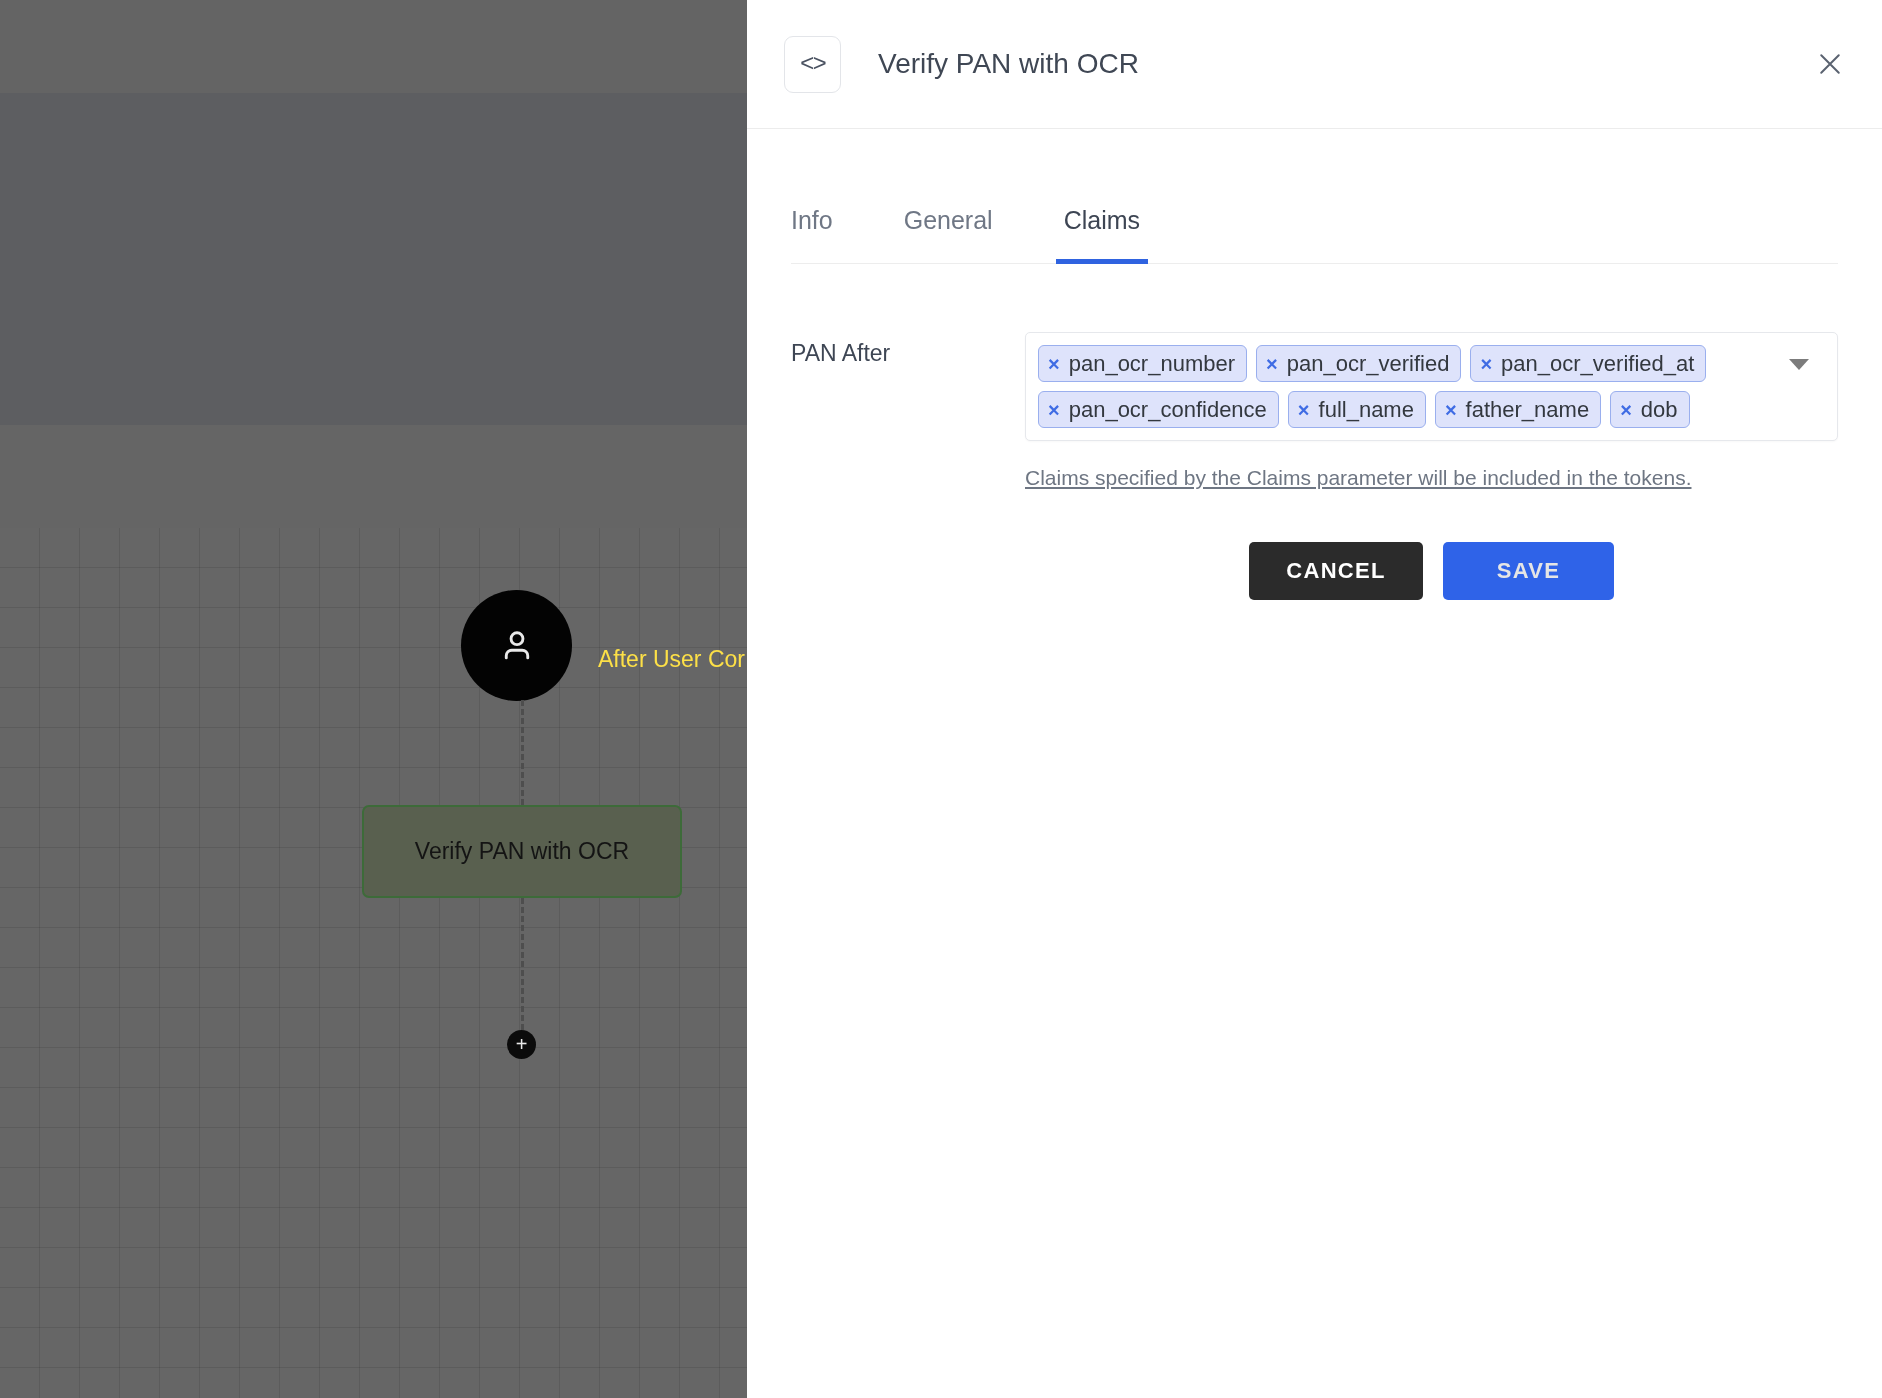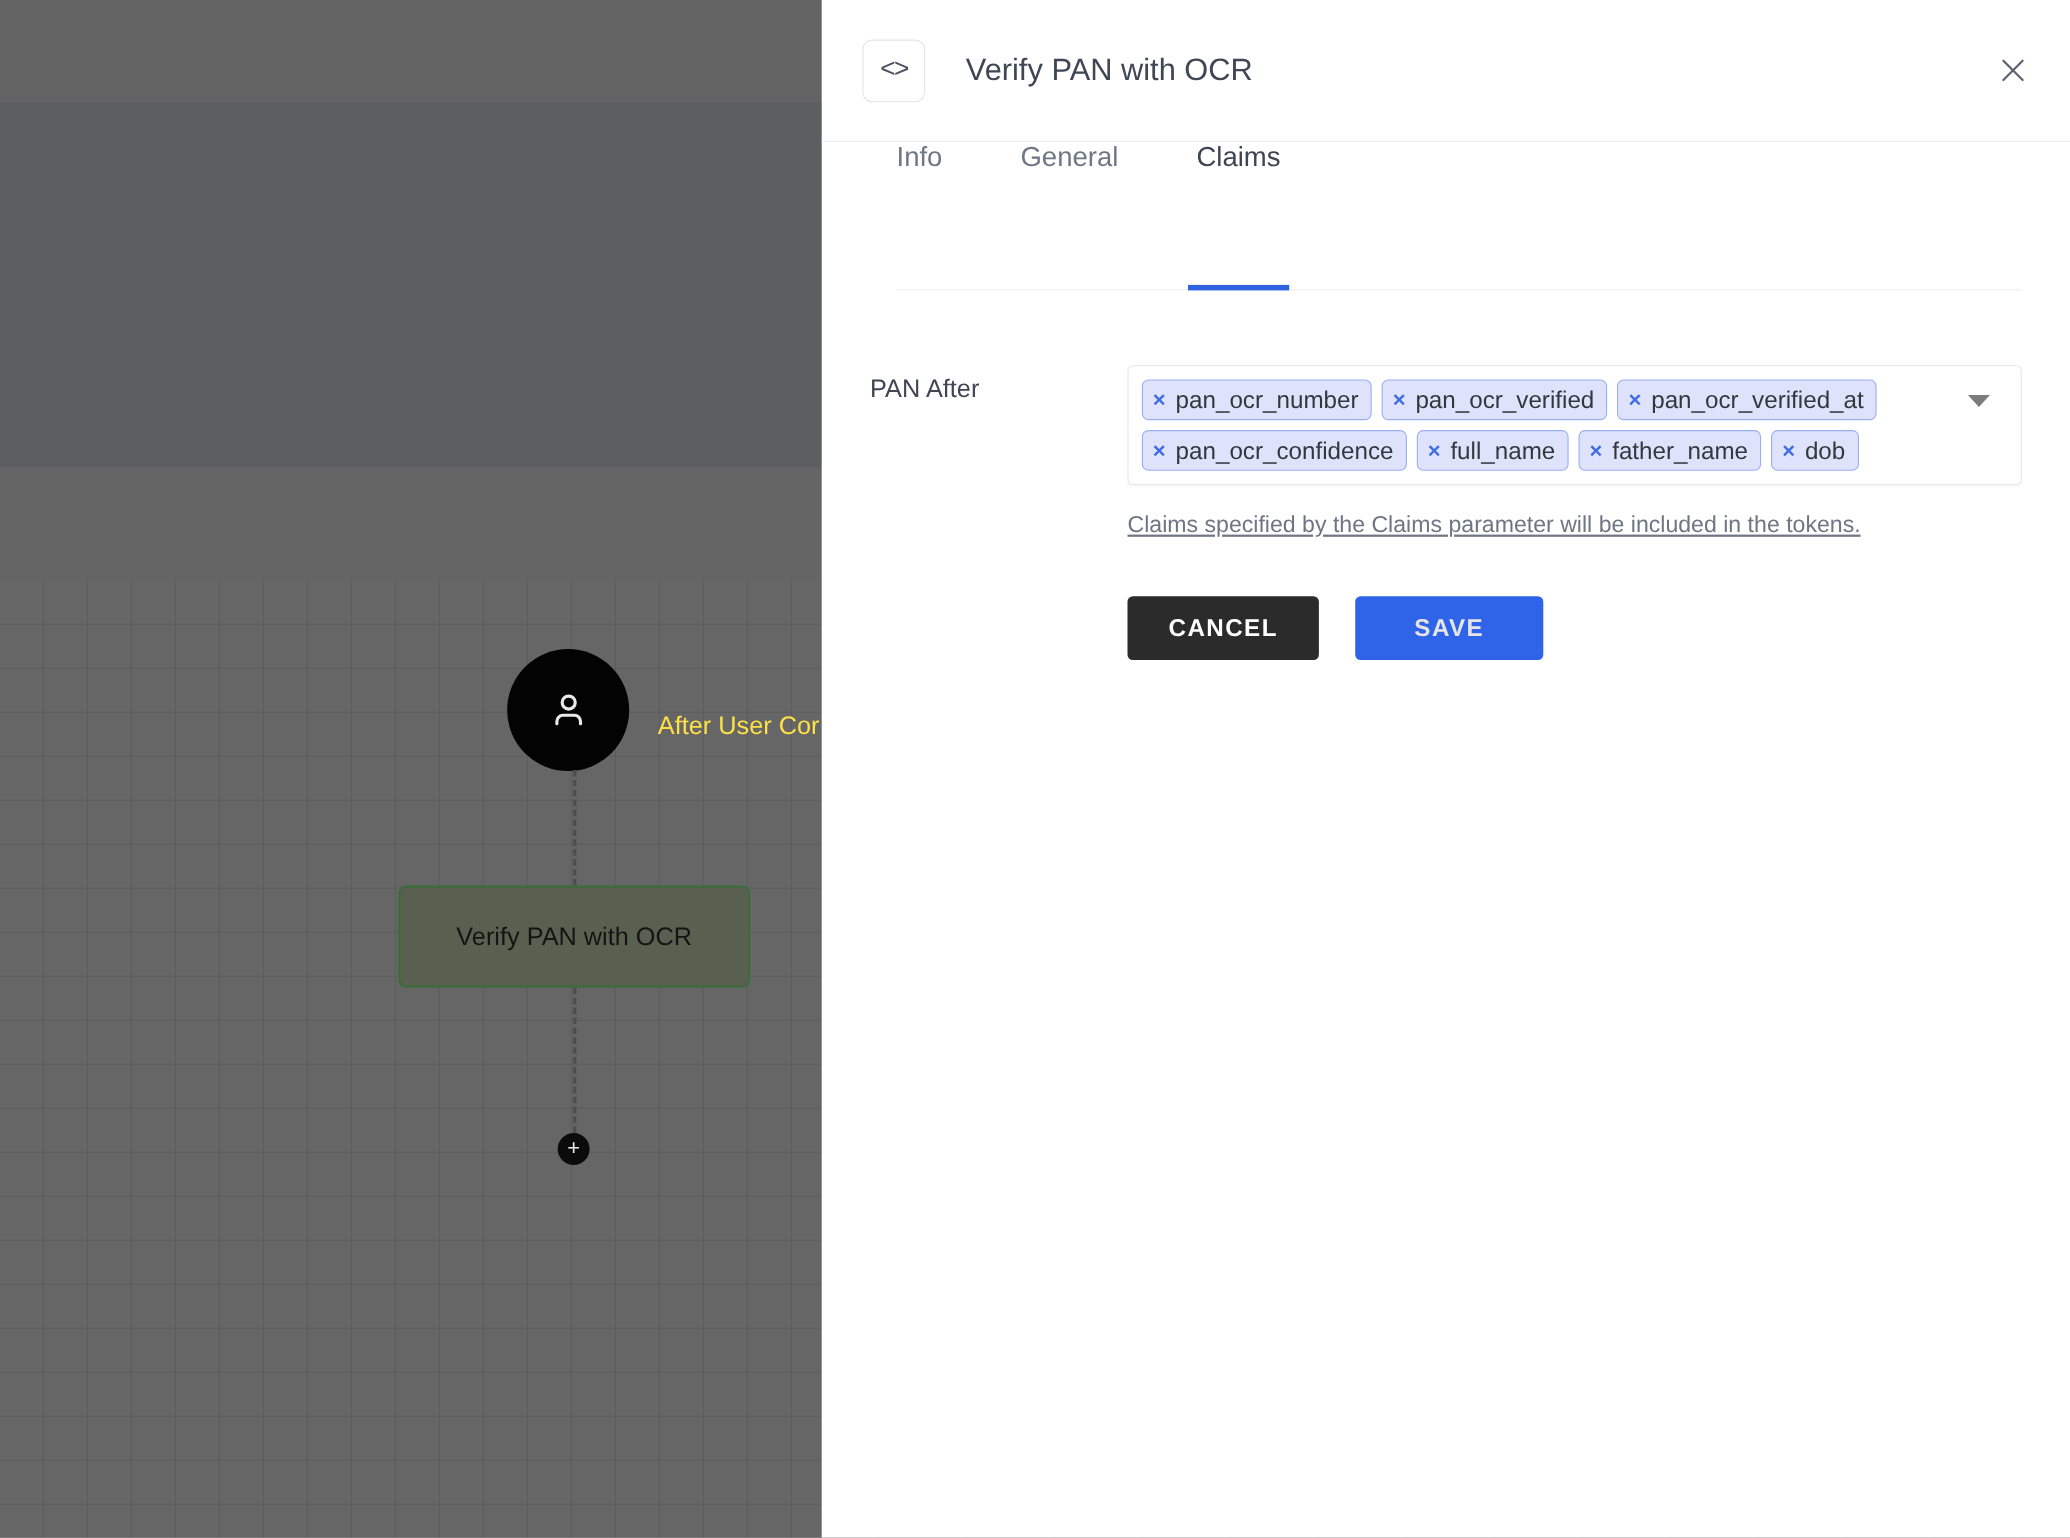--- a/index.html
+++ b/index.html
@@ -141,24 +141,24 @@
   .panel-close svg { display: block; }
 
   .panel-body {
     padding: 0 44px 0 44px;
   }
 
   
   .tabs {
     position: relative;
     display: flex;
+    align-items: flex-end;
     height: 135px;
     border-bottom: 1px solid #ededed;
     padding-left: 0;
-    margin-left: 24px;
   }
   .tab {
     font-size: 25px;
     color: #6f7785;
     padding: 0 0 28px 0;
     margin-right: 71px;
     position: relative;
     white-space: nowrap;
   }
   .tab.active { color: #3d4553; }
@@ -230,22 +230,22 @@
 
   .helper-text {
     margin-top: 25px;
     font-size: 21px;
     color: #6e7683;
     text-decoration: underline;
   }
 
   .actions {
     display: flex;
-    justify-content: flex-start;
-    gap: 33px;
+    justify-content: center;
+    gap: 20px;
     margin-top: 52px;
     padding-right: 0;
   }
   .btn {
     height: 58px;
     min-width: 174px;
     border: none;
     border-radius: 5px;
     font-size: 22px;
     font-weight: 700;

